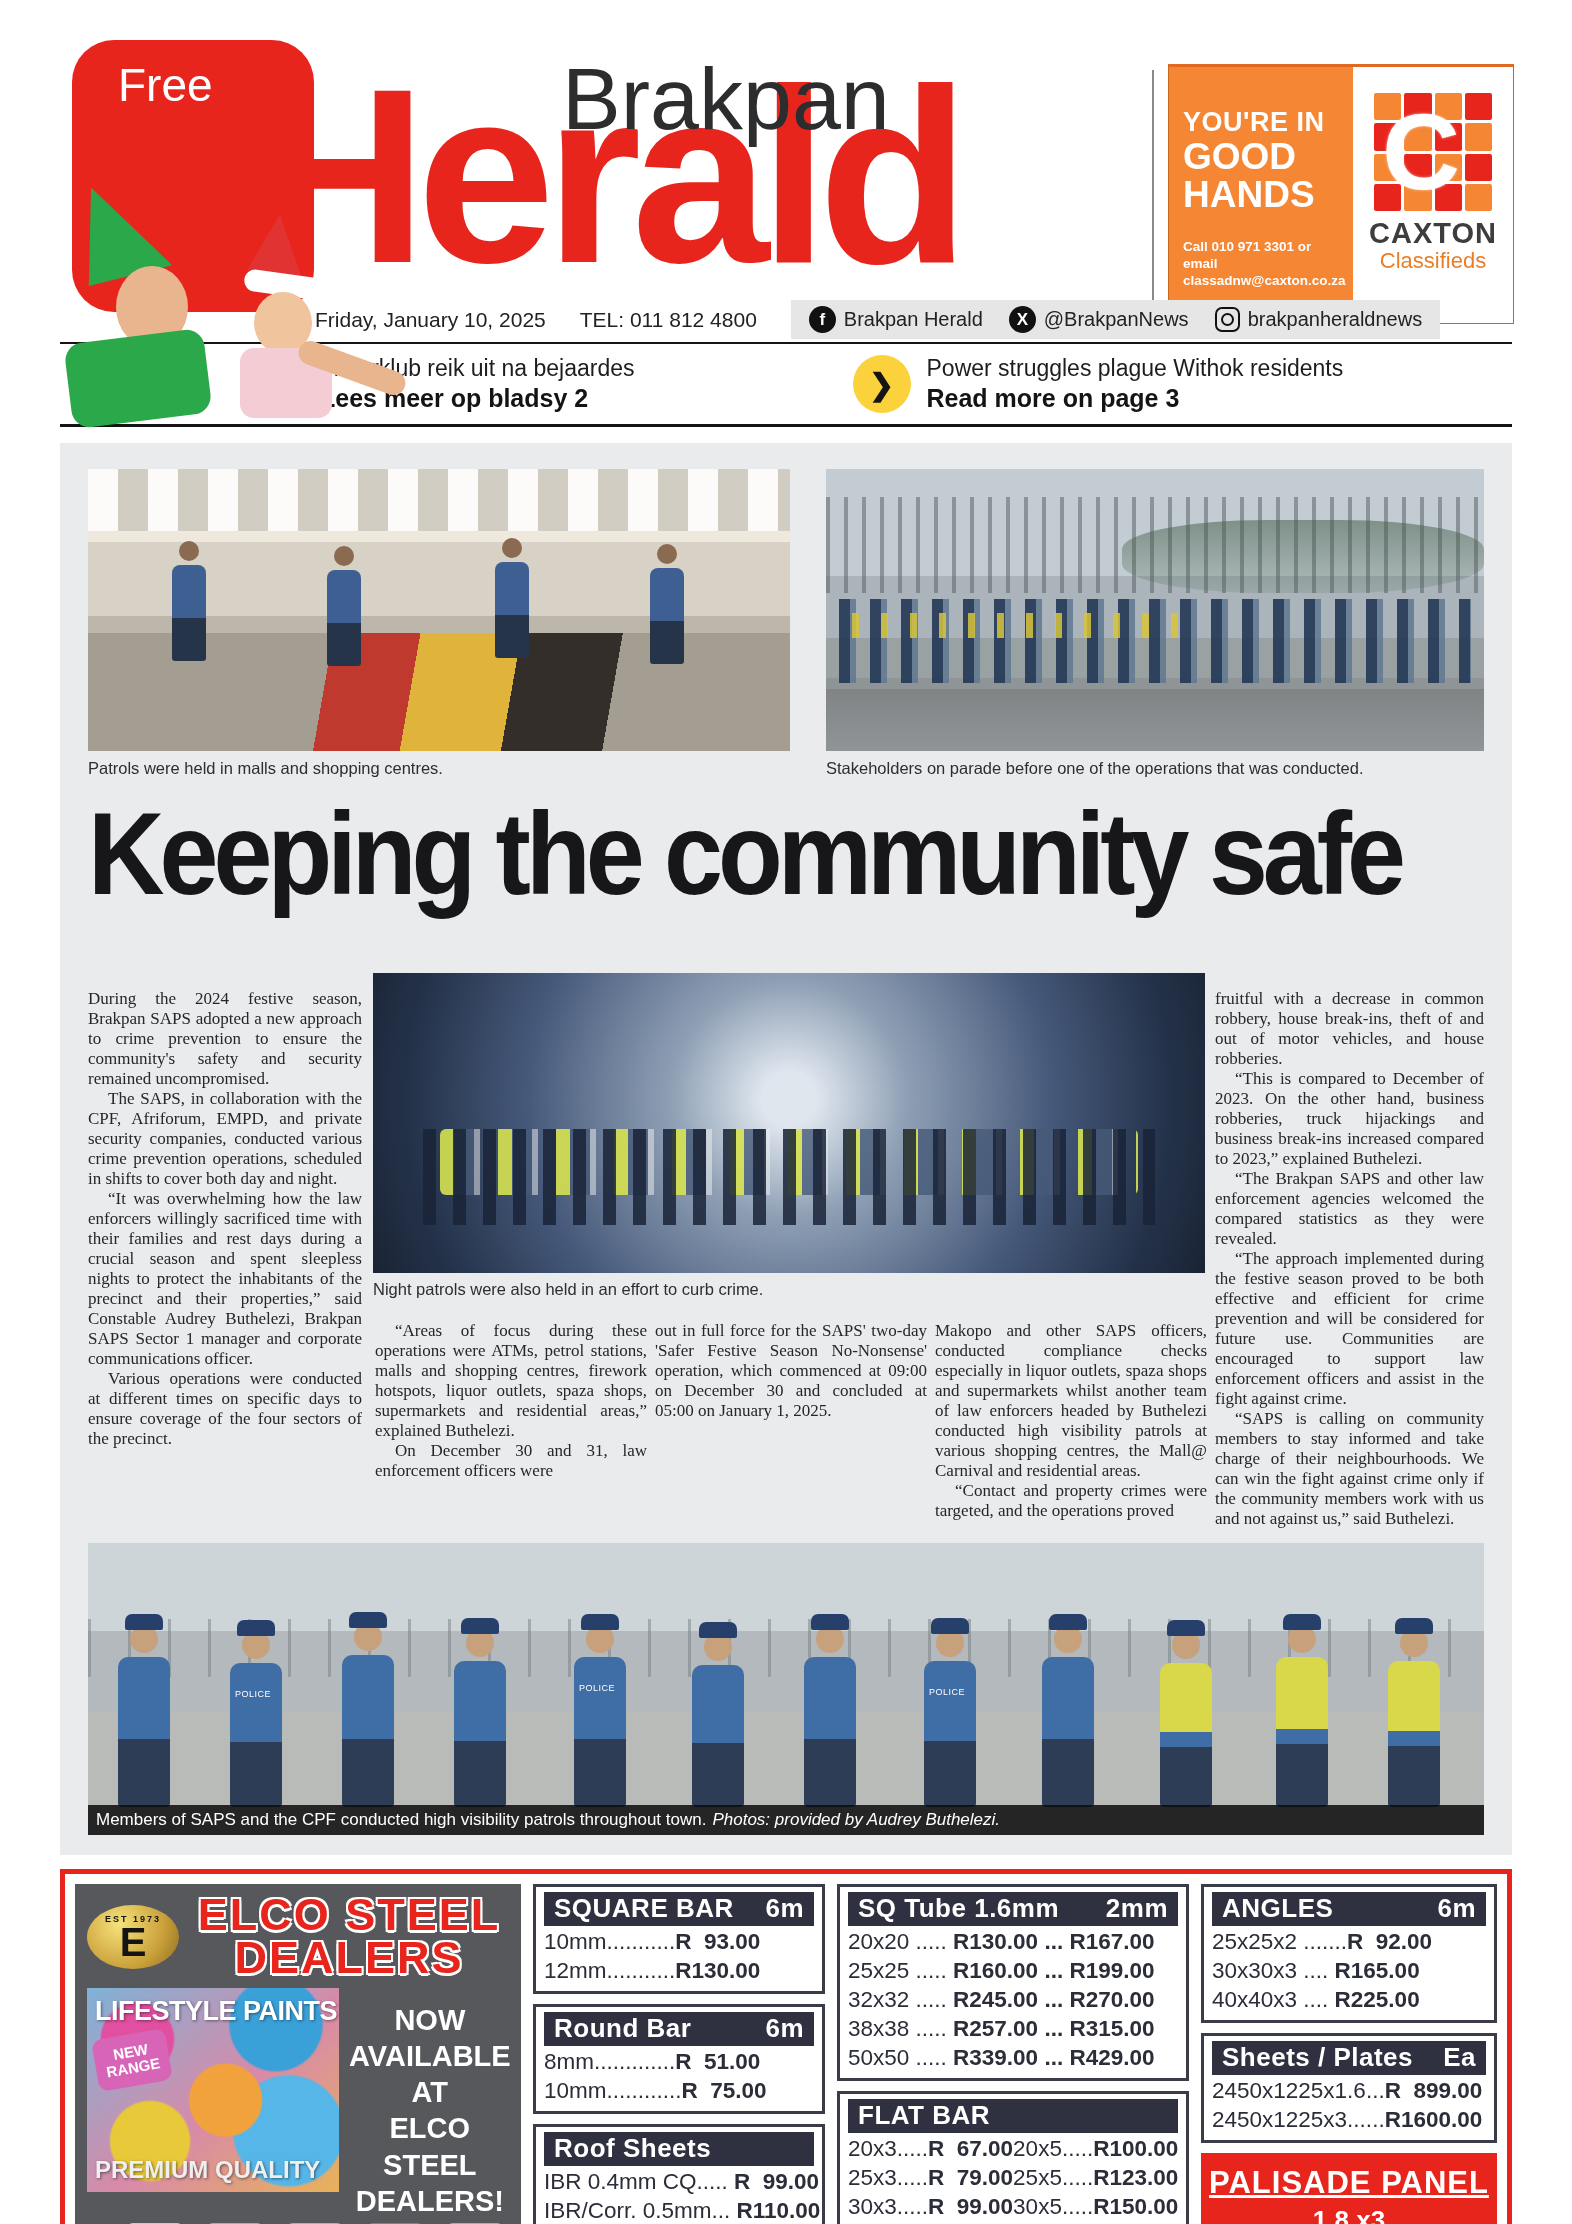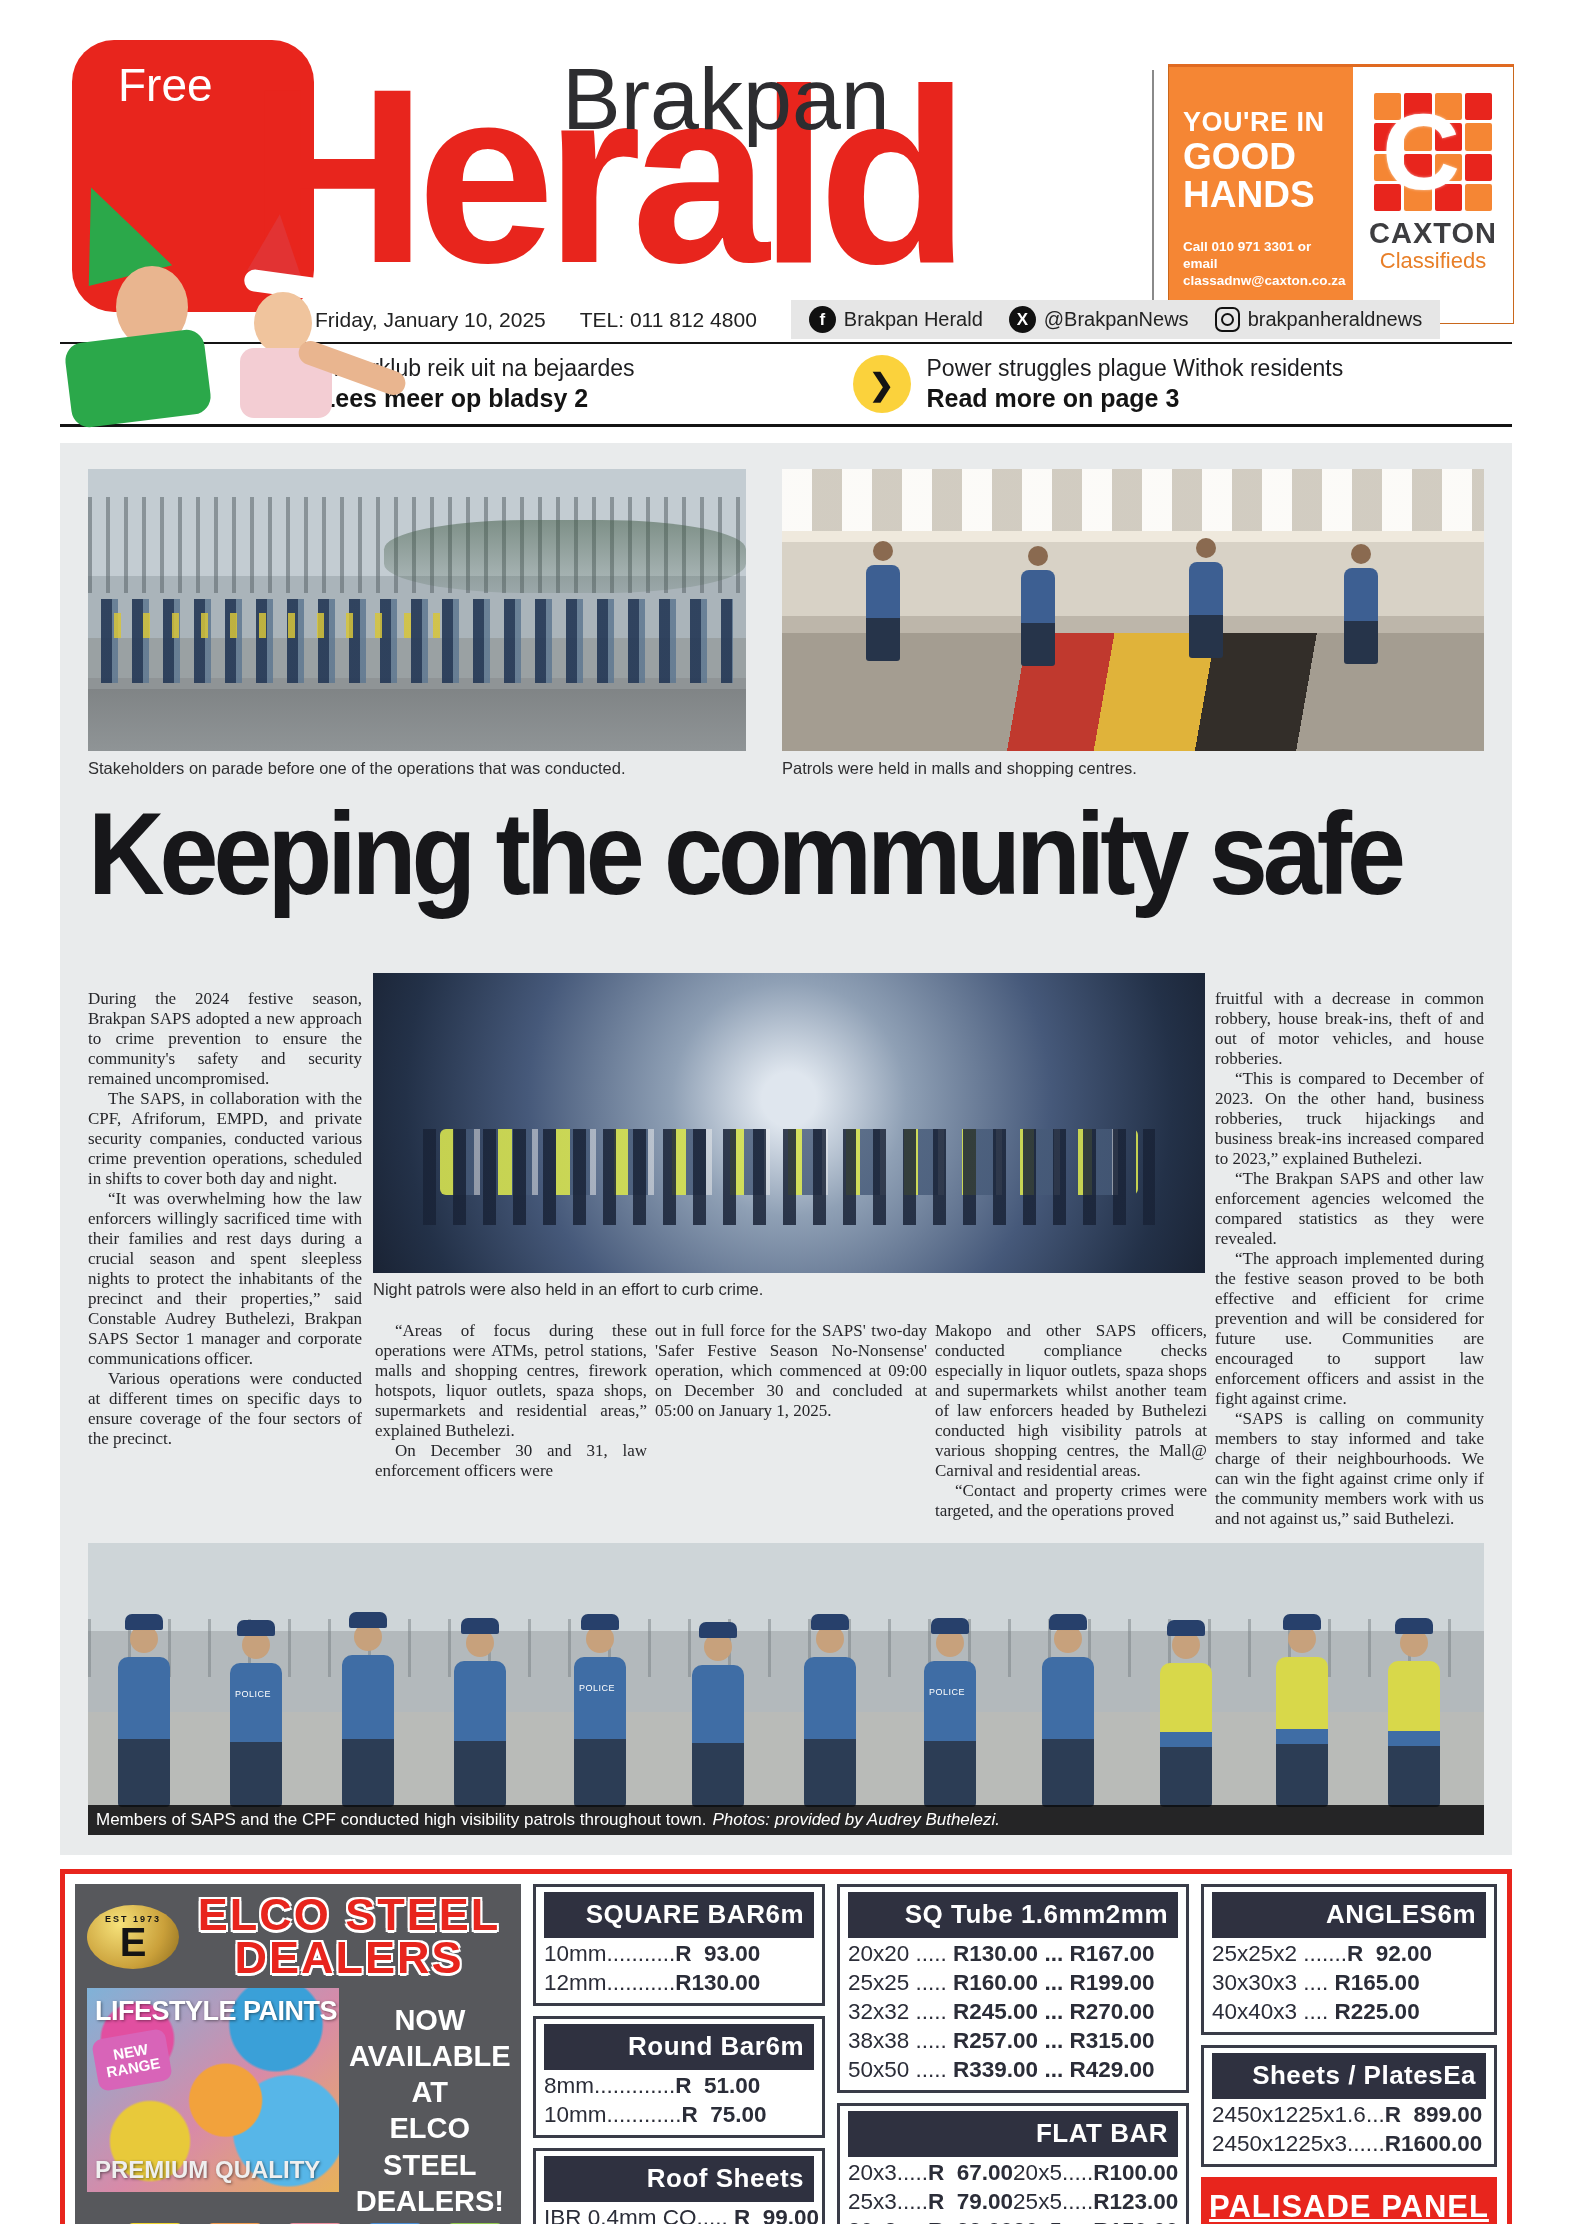--- a/index.html
+++ b/index.html
@@ -118,21 +118,21 @@
   .newrange{position:absolute;left:8px;top:46px;width:74px;height:52px;border-radius:10px;background:#d864b8;color:#fff;font-size:15px;font-weight:bold;display:flex;align-items:center;justify-content:center;text-align:center;transform:rotate(-10deg);line-height:1.1;}
   .premium{position:absolute;left:8px;bottom:8px;font-size:24px;font-weight:bold;color:#efefef;text-shadow:1px 1px 3px rgba(0,0,0,.5);}
   .now{flex:1;color:#fff;font-weight:900;text-align:center;font-size:29px;line-height:1.25;padding-top:14px;}
   .swatches{display:flex;gap:24px;justify-content:flex-end;margin-top:4px;padding-right:6px;}
   .sw{width:56px;height:12px;border-radius:6px;}
   .pcol{display:flex;flex-direction:column;gap:10px;}
   .pcolA{width:292px;}
   .pcolB{width:352px;}
   .pcolC{width:340px;}
   .pbox{border:3px solid #3a3c48;background:#fff;padding:5px 8px 7px;}
-  .phead{background:#2f3140;color:#fff;font-weight:800;font-size:26px;letter-spacing:.5px;padding:8px 10px;display:flex;justify-content:flex-end;align-items:center;line-height:1.15;}
+  .phead{background:#2f3140;color:#fff;font-weight:800;font-size:26px;letter-spacing:.5px;padding:2px 10px;display:flex;justify-content:space-between;align-items:center;line-height:1.15;gap:10px;}
   .prow{font-size:22.5px;color:#2b2d38;margin-top:3px;white-space:pre;display:flex;}
   .prow .it{font-weight:400;}
   .prow .pr{font-weight:bold;}
   .prow.flat{}
   .palisade{background:#e8251d;color:#fff;text-align:center;font-weight:900;padding:12px 6px;}
   .pal1{font-size:31px;letter-spacing:1px;text-decoration:underline;}
   .pal2{font-size:26px;margin-top:4px;}
 </style>
 </head>
 <body>
@@ -230,40 +230,40 @@
       <span>
         <div class="t-title">Power struggles plague Withok residents</div>
         <div class="t-cta">Read more on page 3</div>
       </span>
     </div>
   </nav>
 
   <section class="panel">
     <div class="photos-row">
       <div>
-        <div class="tphoto p1 sc-parade">
-          <div class="fence"></div>
-          <div class="trees"></div>
-          <div class="crowd"></div>
-          <div class="vests"></div>
-          <div class="ground-shad"></div>
-        </div>
-        <div class="pcap">Stakeholders on parade before one of the operations that was conducted.</div>
-      </div>
-      <div>
         <div class="tphoto p2 sc-mall">
           <div class="mall-ceiling"></div>
           <div class="mall-floor"></div>
           <div class="mfig" style="left:12%;bottom:32%;"></div>
           <div class="mfig" style="left:34%;bottom:30%;"></div>
           <div class="mfig" style="left:58%;bottom:33%;"></div>
           <div class="mfig" style="left:80%;bottom:31%;"></div>
         </div>
         <div class="pcap">Patrols were held in malls and shopping centres.</div>
       </div>
+      <div>
+        <div class="tphoto p1 sc-parade">
+          <div class="fence"></div>
+          <div class="trees"></div>
+          <div class="crowd"></div>
+          <div class="vests"></div>
+          <div class="ground-shad"></div>
+        </div>
+        <div class="pcap">Stakeholders on parade before one of the operations that was conducted.</div>
+      </div>
     </div>
 
     <h1 class="headline">Keeping the community safe</h1>
 
     <div class="cols">
       <div class="col c1">
         <p>During the 2024 festive season, Brakpan SAPS adopted a new approach to crime prevention to ensure the community's safety and security remained uncompromised.</p>
         <p class="ind">The SAPS, in collaboration with the CPF, Afriforum, EMPD, and private security companies, conducted various crime prevention operations, scheduled in shifts to cover both day and night.</p>
         <p class="ind">“It was overwhelming how the law enforcers willingly sacrificed time with their families and rest days during a crucial season and spent sleepless nights to protect the inhabitants of the precinct and their properties,” said Constable Audrey Buthelezi, Brakpan SAPS Sector 1 manager and corporate communications officer.</p>
         <p class="ind">Various operations were conducted at different times on specific days to ensure coverage of the four sectors of the precinct.</p>

